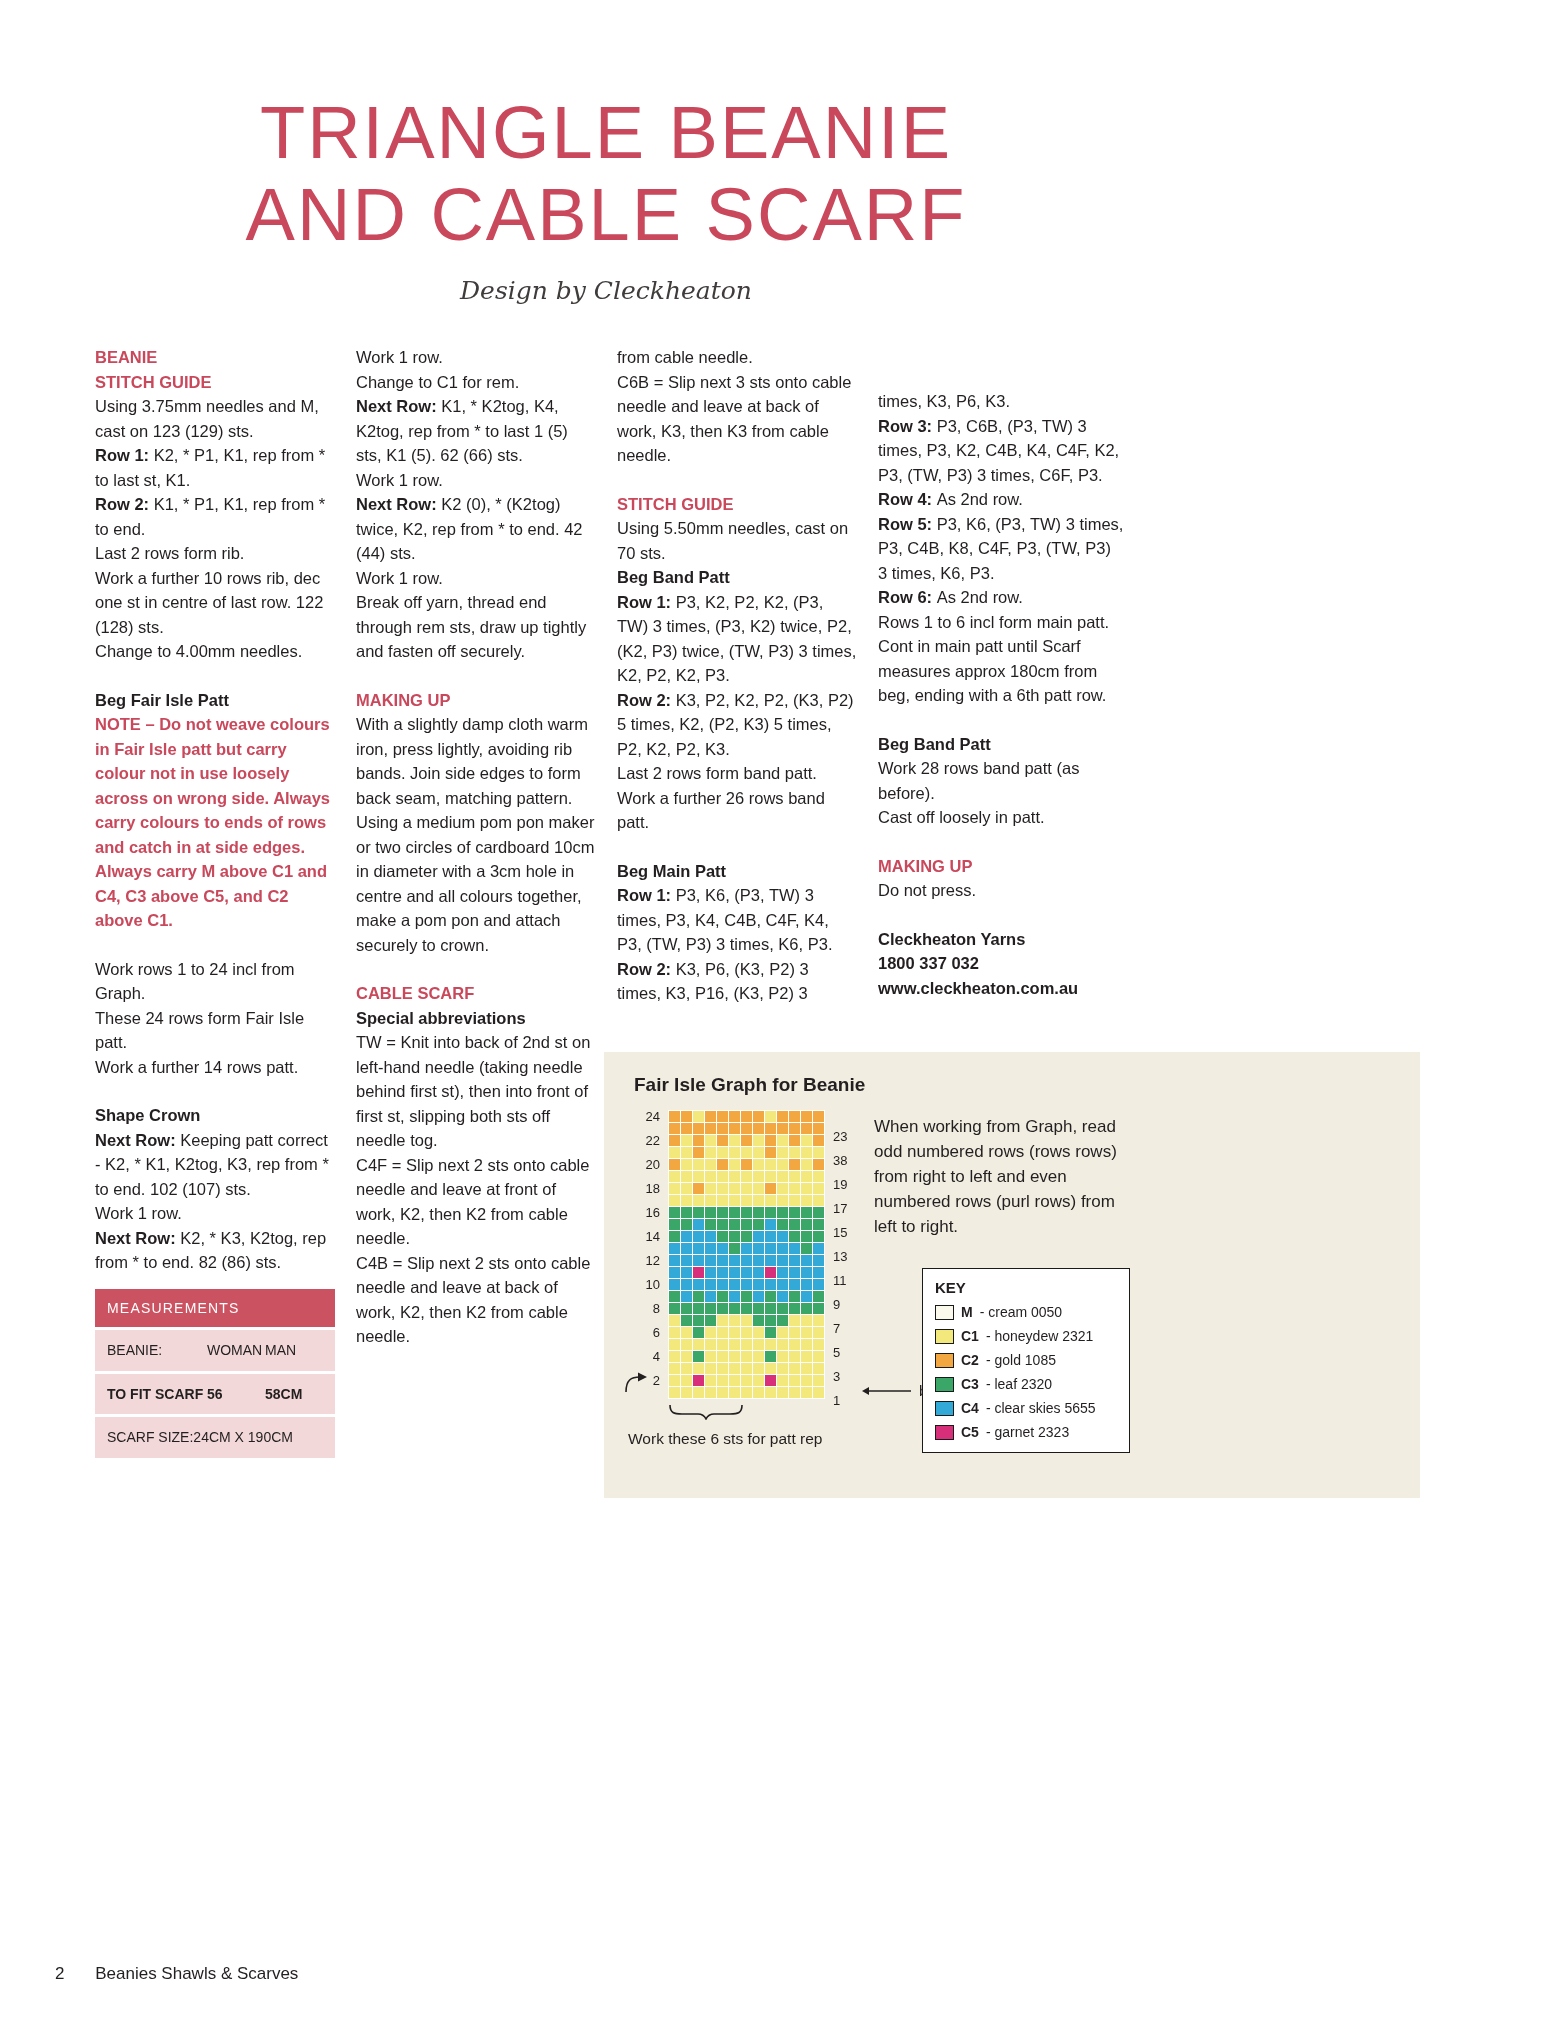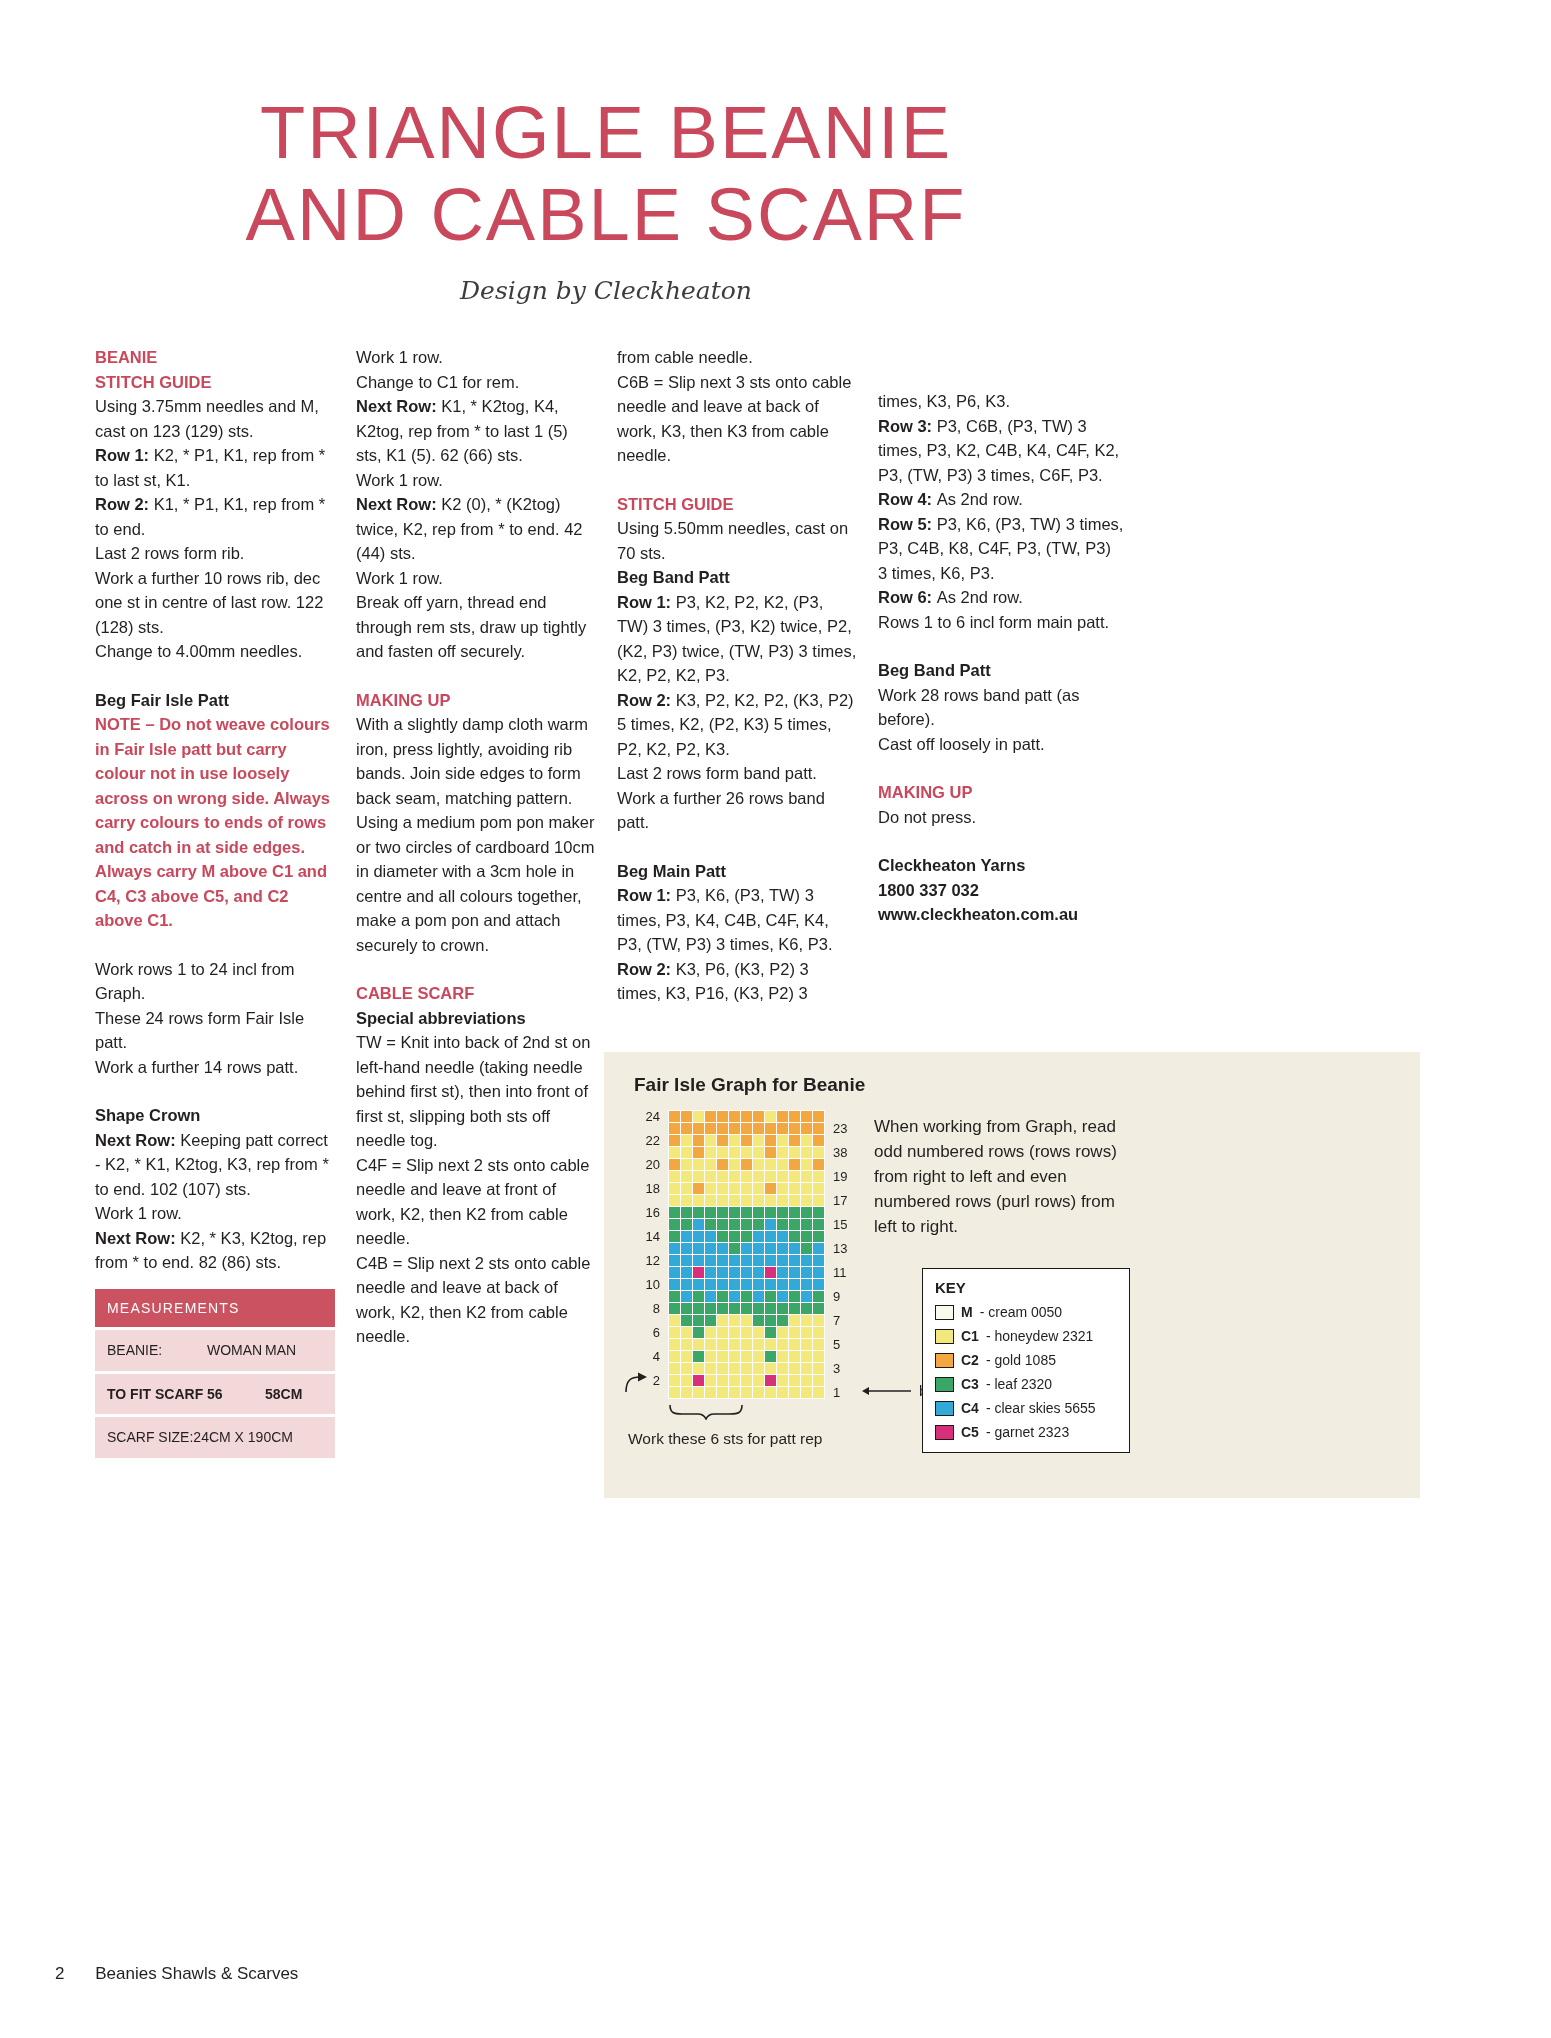--- a/index.html
+++ b/index.html
@@ -27,21 +27,21 @@
   .meas-cell.n2.c0{}
   
   .graph-panel{position:absolute;left:604px;top:1052px;width:816px;height:446px;background:var(--panel,#f1eee1);}
   .graph-title{position:absolute;left:30px;top:22px;font-size:19px;font-weight:700;}
   .grid-wrap{position:absolute;left:64px;top:58px;}
   .grid{display:grid;grid-auto-rows:11px;gap:1px;background:#ffffff;padding:1px;width:max-content;}
   .cell{width:11px;height:11px;}
   .numcol{position:absolute;top:1px;}
   #leftNums{left:-34px;width:26px;}
   #leftNums .rownum{position:absolute;right:0;text-align:right;}
-  #rightNums .rownum{position:absolute;left:0;}
+  #rightNums .rownum{position:absolute;left:0;margin-top:8px;}
   .rownum{height:12px;line-height:12px;font-size:13px;}
   .curve-arrow{position:absolute;left:-46px;top:260px;}
   .beg-here{position:absolute;left:192px;top:272px;display:flex;align-items:center;gap:7px;font-size:15px;white-space:nowrap;}
   .brace{position:absolute;left:0;top:292px;}
   .repeat-caption{position:absolute;left:-40px;top:320px;width:250px;font-size:15.5px;}
   .graph-instructions{position:absolute;left:270px;top:62px;width:268px;margin:0;font-size:17px;line-height:25px;}
   .key-box{position:absolute;left:318px;top:216px;width:182px;background:#ffffff;border:1.5px solid #1a1a1a;padding:10px 12px 12px;}
   .key-title{font-weight:700;font-size:15px;margin-bottom:4px;}
   .key-entry{display:flex;align-items:center;gap:7px;margin-top:8px;font-size:14px;white-space:nowrap;}
   .swatch{flex:0 0 17px;width:17px;height:13px;border:1px solid #1a1a1a;}
@@ -137,20 +137,21 @@
       <div class="para"><span class="b">Row 1: </span><span>P3, K6, (P3, TW) 3 times, P3, K4, C4B, C4F, K4, P3, (TW, P3) 3 times, K6, P3.</span></div>
       <div class="para"><span class="b">Row 2: </span><span>K3, P6, (K3, P2) 3 times, K3, P16, (K3, P2) 3</span></div>
     </div>
   <div class="col col4">
       <div class="para"><span>times, K3, P6, K3.</span></div>
       <div class="para"><span class="b">Row 3: </span><span>P3, C6B, (P3, TW) 3 times, P3, K2, C4B, K4, C4F, K2, P3, (TW, P3) 3 times, C6F, P3.</span></div>
       <div class="para"><span class="b">Row 4: </span><span>As 2nd row.</span></div>
       <div class="para"><span class="b">Row 5: </span><span>P3, K6, (P3, TW) 3 times, P3, C4B, K8, C4F, P3, (TW, P3) 3 times, K6, P3.</span></div>
       <div class="para"><span class="b">Row 6: </span><span>As 2nd row.</span></div>
       <div class="para"><span>Rows 1 to 6 incl form main patt.</span></div>
+      <div class="para"><span>Cont in main patt until Scarf measures approx 180cm from beg, ending with a 6th patt row.</span></div>
       <div class="gap"></div>
       <div class="heading-black">Beg Band Patt</div>
       <div class="para"><span>Work 28 rows band patt (as before).</span></div>
       <div class="para"><span>Cast off loosely in patt.</span></div>
       <div class="gap"></div>
       <div class="heading-red">MAKING UP</div>
       <div class="para"><span>Do not press.</span></div>
       <div class="gap"></div>
       <div class="para"><span class="b">Cleckheaton Yarns</span></div>
       <div class="para"><span class="b">1800 337 032</span></div>

